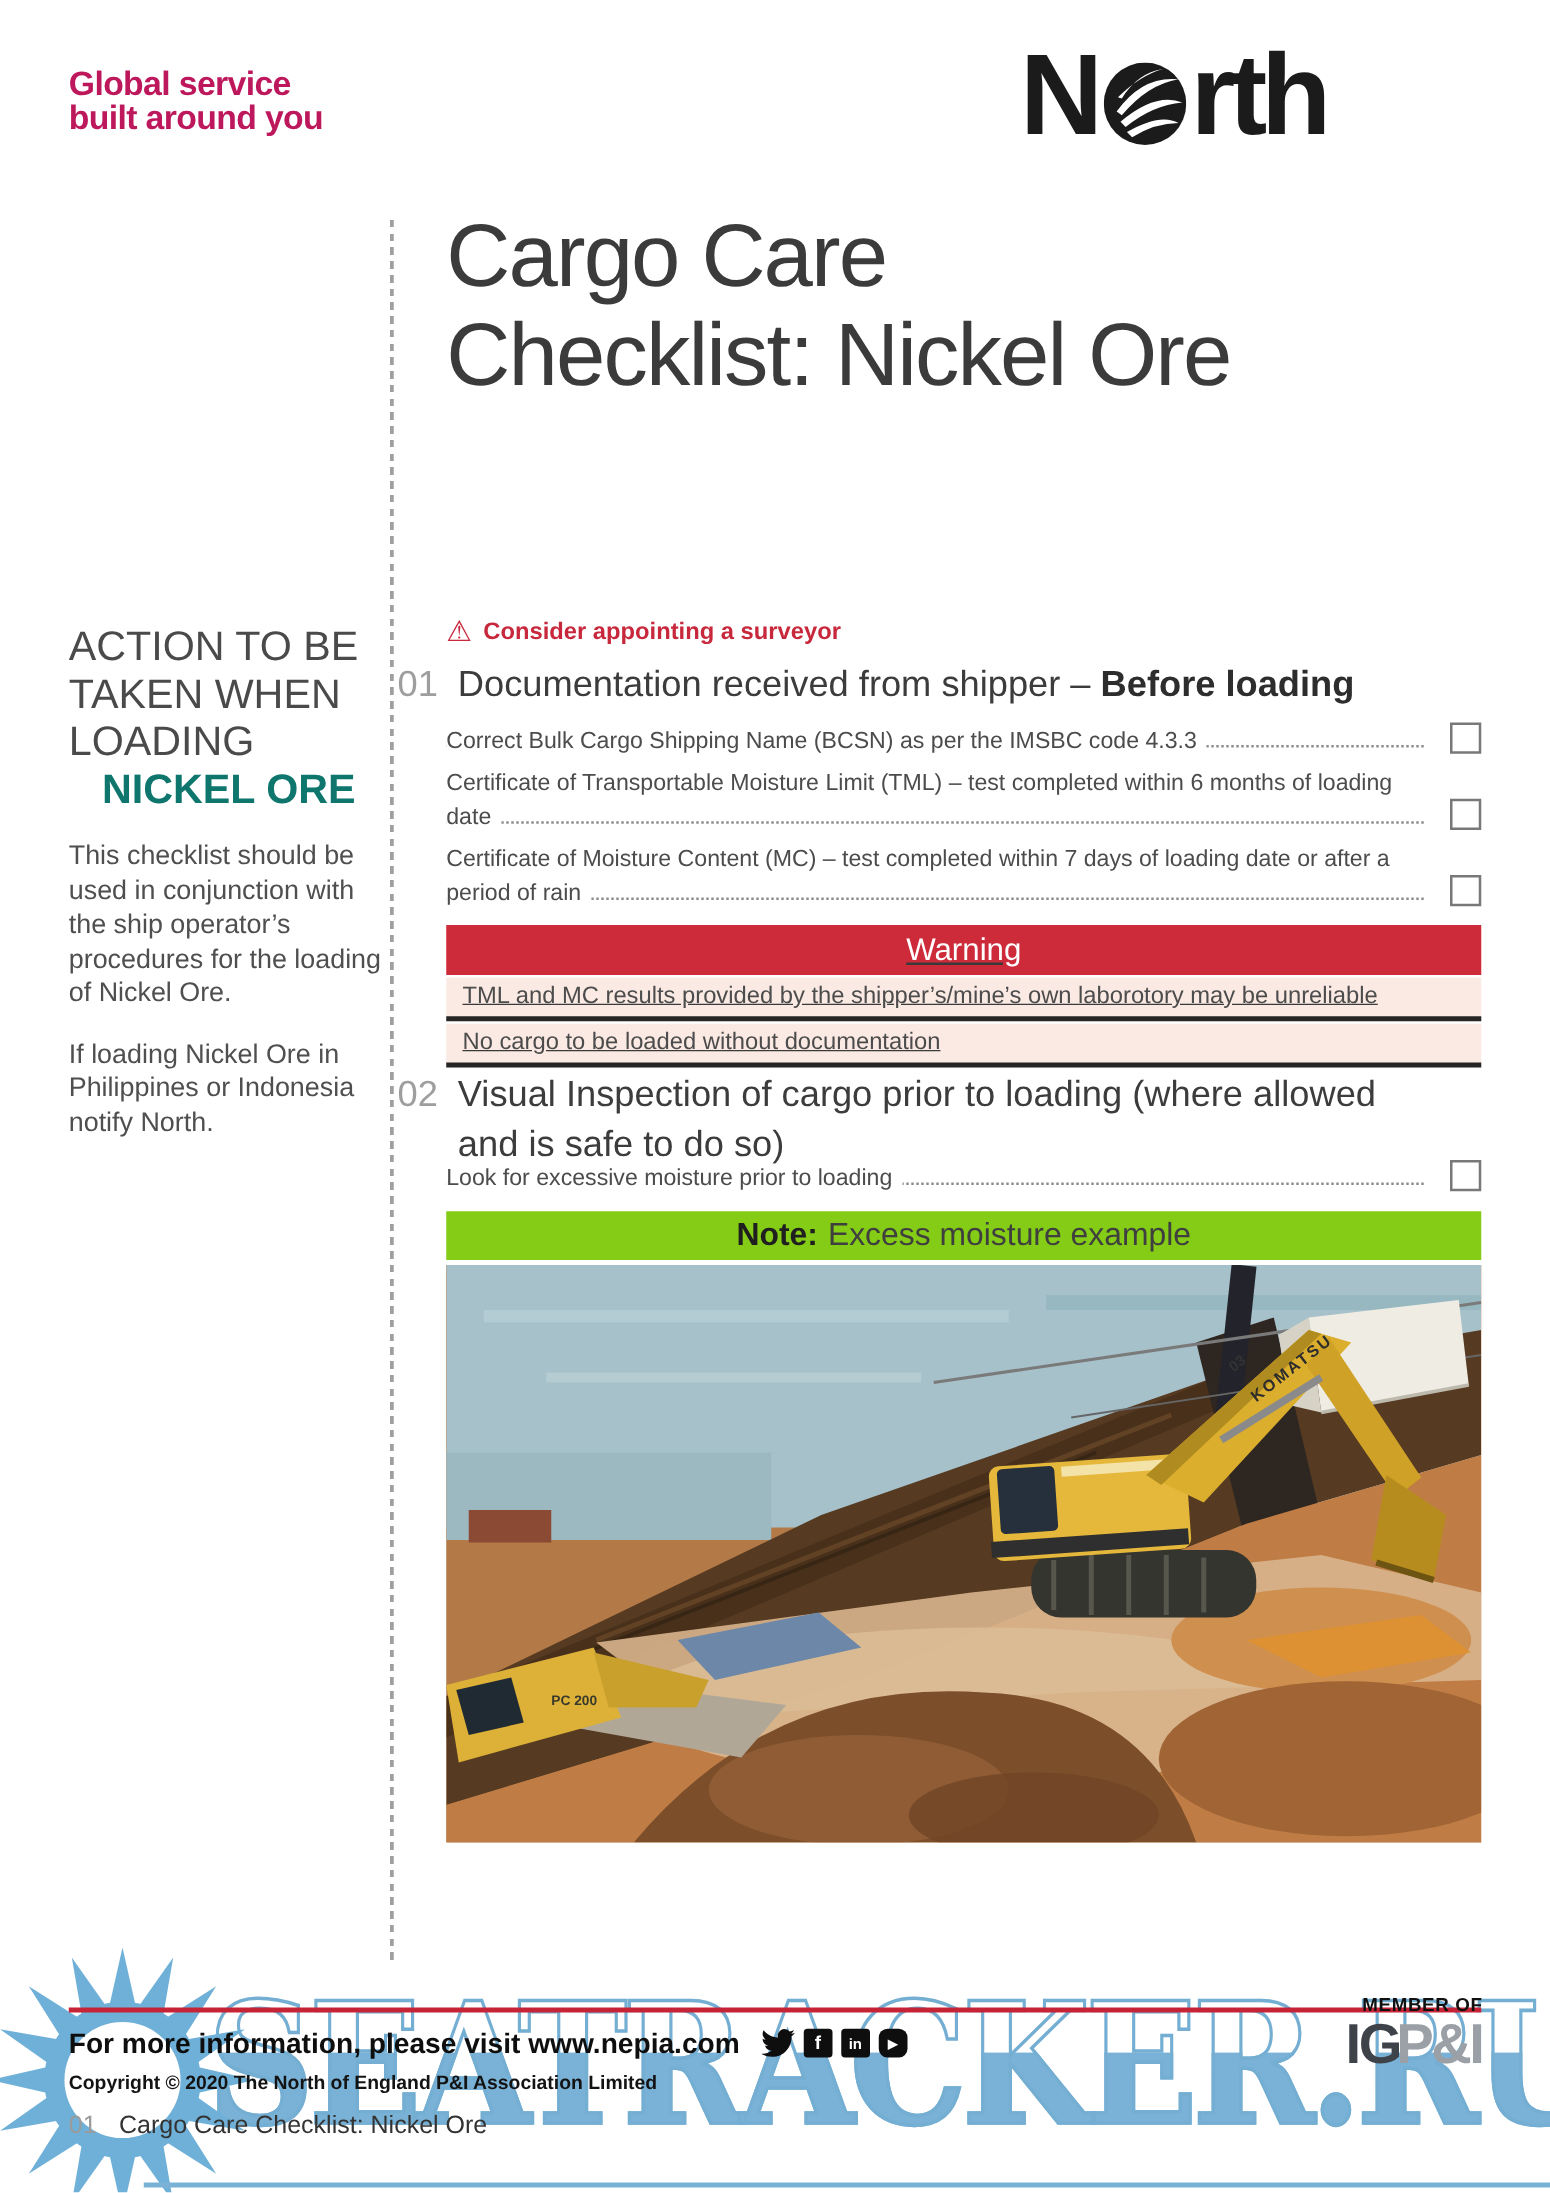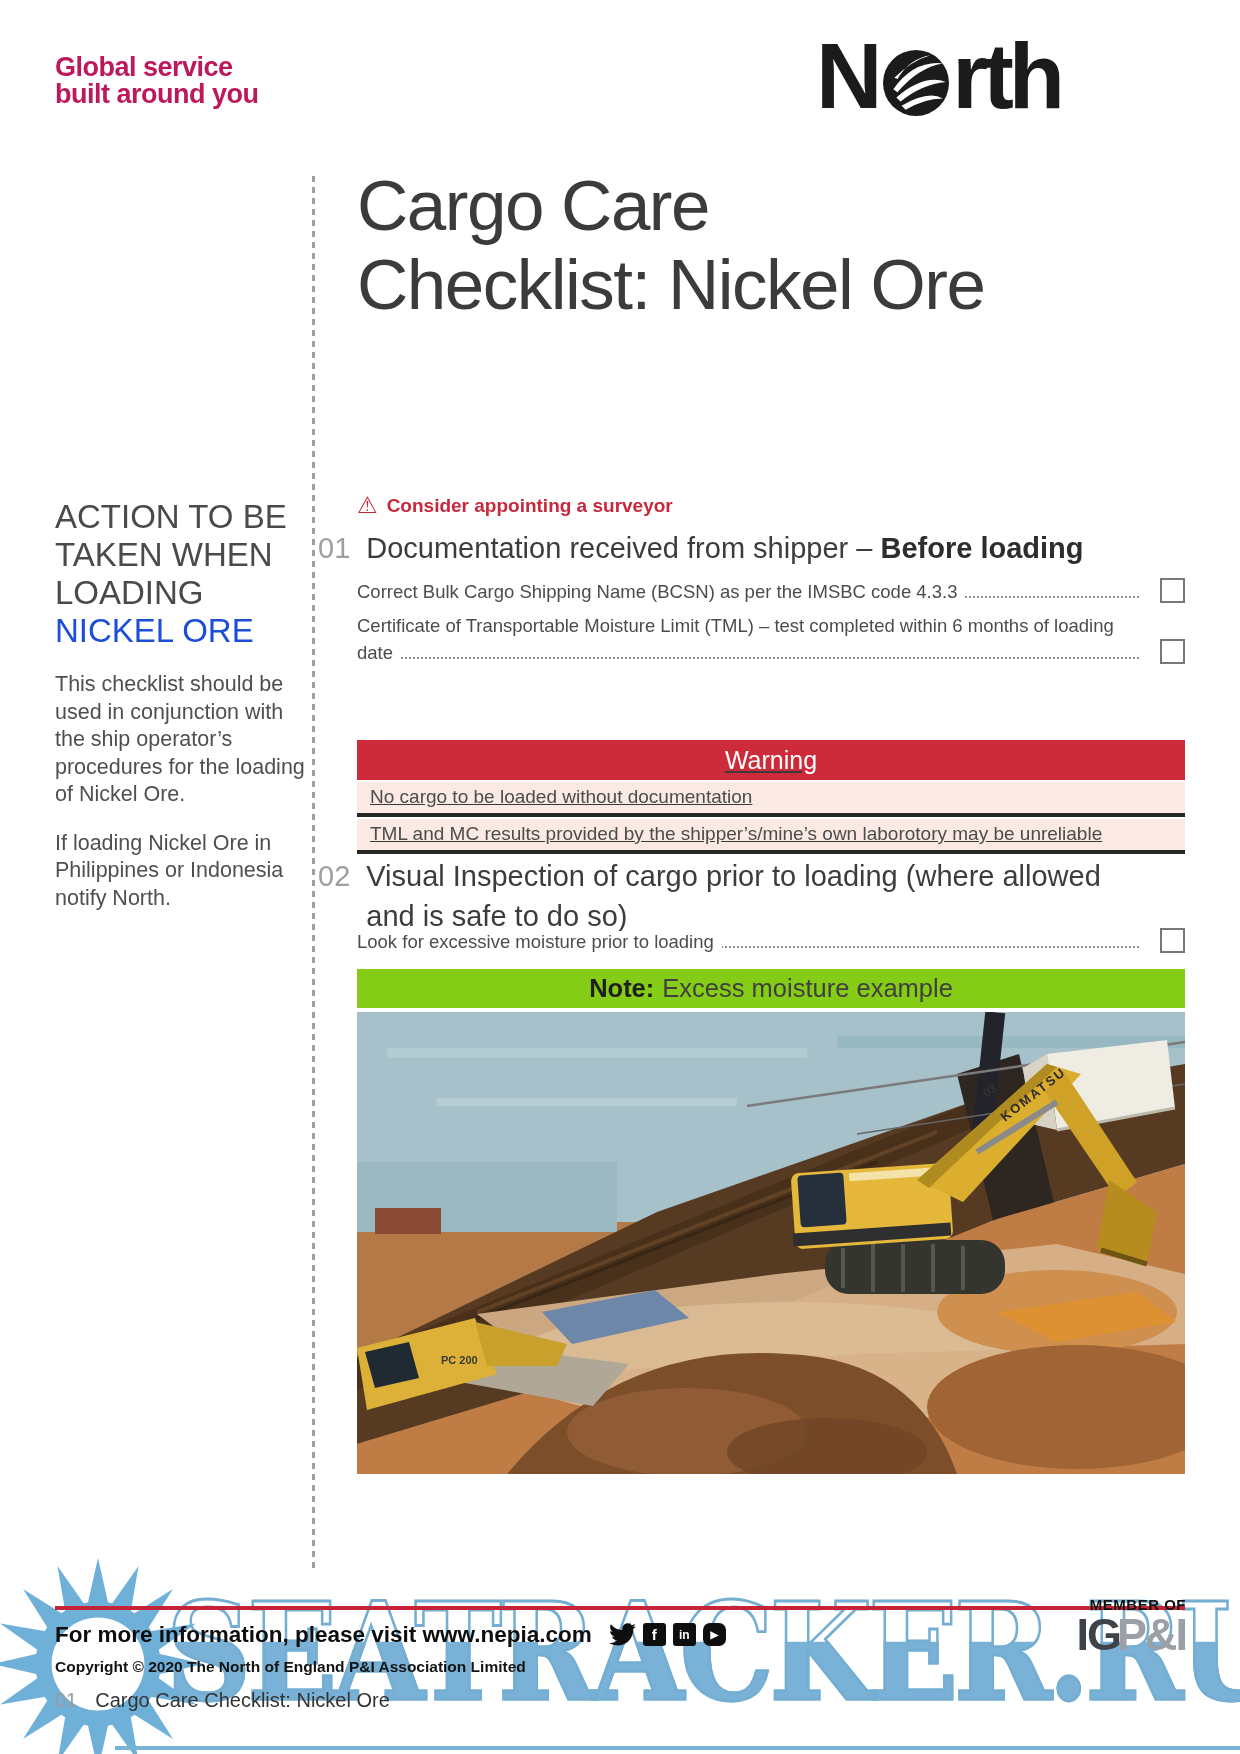--- a/index.html
+++ b/index.html
@@ -17,21 +17,21 @@
   .divider{position:absolute;left:312px;top:176px;width:3px;height:1394px;
            background:repeating-linear-gradient(to bottom,#9f9f9f 0 6px,transparent 6px 11px);}
 
   
   .doc-title{position:absolute;left:357px;top:166px;width:655px;font-size:71px;
              line-height:79px;letter-spacing:-1.5px;color:#3b3b3b;font-weight:400;}
 
   
   .sidebar{position:absolute;left:55px;top:498px;width:256px;}
   .sidebar-h{font-size:33px;line-height:38px;color:#4a4a4a;}
-  .sidebar-h .hb{display:block;color:#1d4ed8;font-weight:400;}
+  .sidebar-h .hb{display:block;color:#0f766e;font-weight:700;text-align:center;}
   .sidebar p{font-size:21.5px;line-height:27.5px;color:#4f4f4f;margin:21px 0 0 0;}
 
   
   .advisory{position:absolute;left:357px;top:494px;display:flex;align-items:center;gap:9px;
             color:#c8283c;font-size:19px;font-weight:600;}
   .advisory .tri{font-size:23px;line-height:1;font-weight:400;}
 
   
   .sec-head{position:absolute;display:flex;gap:16px;align-items:flex-start;}
   .sec-num{font-size:29px;color:#9e9e9e;line-height:40px;}
@@ -145,26 +145,31 @@
     <div class="check-row">
       <div class="dots"></div>
       <span class="txt">Correct Bulk Cargo Shipping Name (BCSN) as per the IMSBC code 4.3.3</span>
       <span class="box"></span>
     </div>
     <div class="check-row">
       <div class="dots"></div>
       <span class="txt">Certificate of Transportable Moisture Limit (TML) – test completed within 6 months of loading date</span>
       <span class="box"></span>
     </div>
+    <div class="check-row">
+      <div class="dots"></div>
+      <span class="txt">Certificate of Moisture Content (MC) – test completed within 7 days of loading date or after a period of rain</span>
+      <span class="box"></span>
+    </div>
   </div>
 
   <div class="warnbox">
     <div class="warn-head">Warning</div>
+    <div class="warn-row">TML and MC results provided by the shipper’s/mine’s own laborotory may be unreliable</div>
     <div class="warn-row">No cargo to be loaded without documentation</div>
-    <div class="warn-row">TML and MC results provided by the shipper’s/mine’s own laborotory may be unreliable</div>
   </div>
 
   <div class="sec-head" id="sec2-head">
     <span class="sec-num">02</span>
     <span class="sec-title"><span>Visual Inspection of cargo prior to loading (where allowed</span><br><span>and is safe to do so)</span></span>
   </div>
 
   <div class="items" id="items2">
     <div class="check-row">
       <div class="dots"></div>

